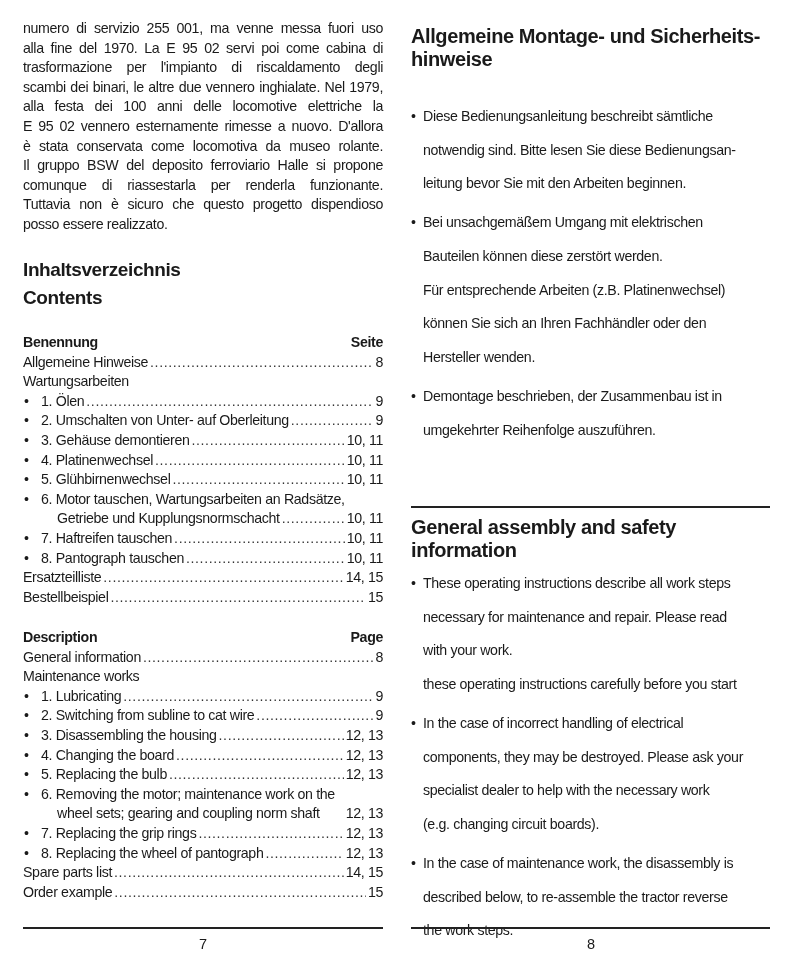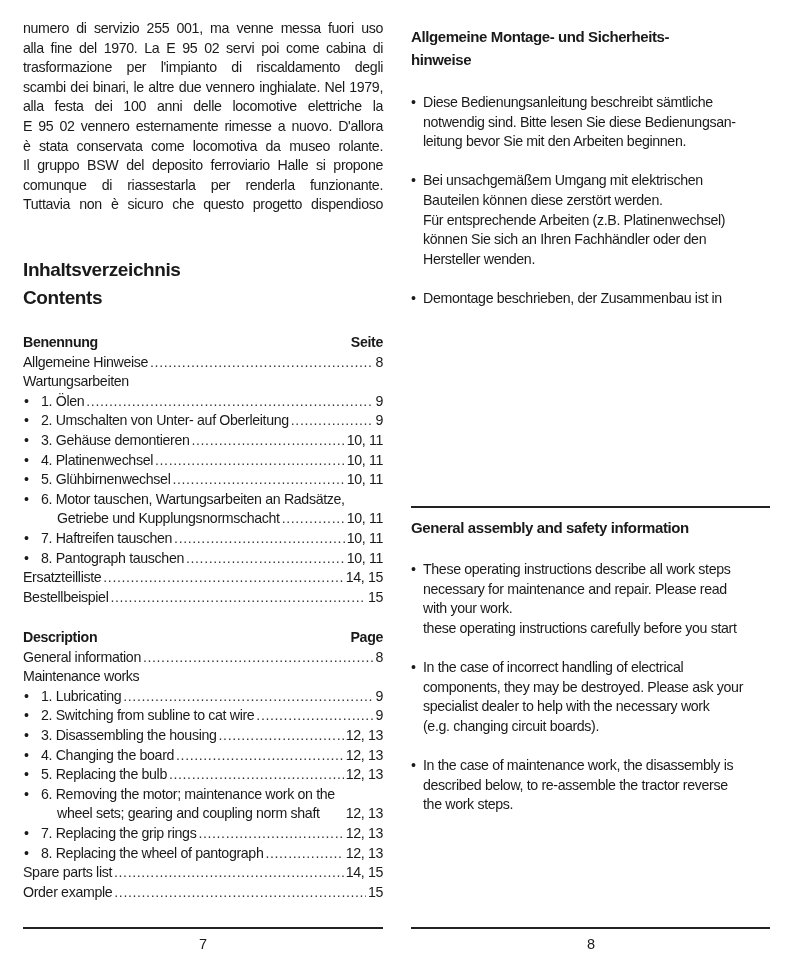--- a/index.html
+++ b/index.html
@@ -28,41 +28,42 @@
   .toc-bullet { width: 17px; flex: 0 0 17px; text-align: left; padding-left: 1px; }
   .toc-indent { width: 34px; flex: 0 0 34px; }
   .toc-label { flex: 0 0 auto; }
   .toc-dots { flex: 1 1 auto; overflow: hidden; margin: 0 2px; letter-spacing: 0.6px; color: #333; }
   .toc-dots::before { content: "........................................................................................................................................................"; }
   .toc-page { flex: 0 0 auto; }
 
   .rule { position: absolute; height: 1.5px; background: #222; }
   .page-num { position: absolute; font-size: 14.5px; text-align: center; width: 360px; left: 0; }
 
-  .h-right { position: absolute; left: 0; font-weight: bold; font-size: 15px; line-height: 23px; letter-spacing: -0.4px; margin: 0; }
+  .h-right { position: absolute; left: 0; font-weight: bold; font-size: 20px; line-height: 23px; letter-spacing: -0.4px; margin: 0; }
   .bullet-list { position: absolute; left: 0; width: 360px; font-size: 14.2px; line-height: 19.6px; letter-spacing: -0.35px; margin: 0; padding: 0; list-style: none; }
   .bullet-item { position: relative; padding-left: 12px; margin-bottom: 19.6px; }
   .bullet-item .dot { position: absolute; left: 0; top: 0; }
-  .bullet-item span.ln { display: block; white-space: nowrap; }
+  .bullet-item span.ln { display: block; white-space: nowrap; margin-top: 14px; }
 </style>
 </head>
 <body>
 
 <div class="page page-left">
   <div class="para">
     <span>numero di servizio 255 001, ma venne messa fuori uso</span>
     <span>alla fine del 1970. La E 95 02 servi poi come cabina di</span>
     <span>trasformazione per l'impianto di riscaldamento degli</span>
     <span>scambi dei binari, le altre due vennero inghialate. Nel 1979,</span>
     <span>alla festa dei 100 anni delle locomotive elettriche la</span>
     <span>E 95 02 vennero esternamente rimesse a nuovo. D'allora</span>
     <span>è stata conservata come locomotiva da museo rolante.</span>
     <span>Il gruppo BSW del deposito ferroviario Halle si propone</span>
     <span>comunque di riassestarla per renderla funzionante.</span>
     <span>Tuttavia non è sicuro che questo progetto dispendioso</span>
+    <span class="last">posso essere realizzato.</span>
   </div>
 
   <h2 class="h-toc" style="top:259px;">Inhaltsverzeichnis</h2>
   <h2 class="h-toc" style="top:287px;">Contents</h2>
 
   <div class="toc" id="toc-de" style="top:333px;">
     <div class="toc-row toc-head">
       <span>Benennung</span>
       <span>Seite</span>
     </div>
@@ -236,20 +237,21 @@
         <span class="dot">•</span>
         <span class="ln">Bei unsachgemäßem Umgang mit elektrischen</span>
         <span class="ln">Bauteilen können diese zerstört werden.</span>
         <span class="ln">Für entsprechende Arbeiten (z.B. Platinenwechsel)</span>
         <span class="ln">können Sie sich an Ihren Fachhändler oder den</span>
         <span class="ln">Hersteller wenden.</span>
       </li>
       <li class="bullet-item">
         <span class="dot">•</span>
         <span class="ln">Demontage beschrieben, der Zusammenbau ist in</span>
+        <span class="ln">umgekehrter Reihenfolge auszuführen.</span>
       </li>
     </ul>
 
   <div class="rule" style="left:0; width:359px; top:506px;"></div>
   <h2 class="h-right" style="top:516px;">General assembly and safety information</h2>
 
   <ul class="bullet-list" id="en-bullets" style="top:560px;">
       <li class="bullet-item">
         <span class="dot">•</span>
         <span class="ln">These operating instructions describe all work steps</span>

